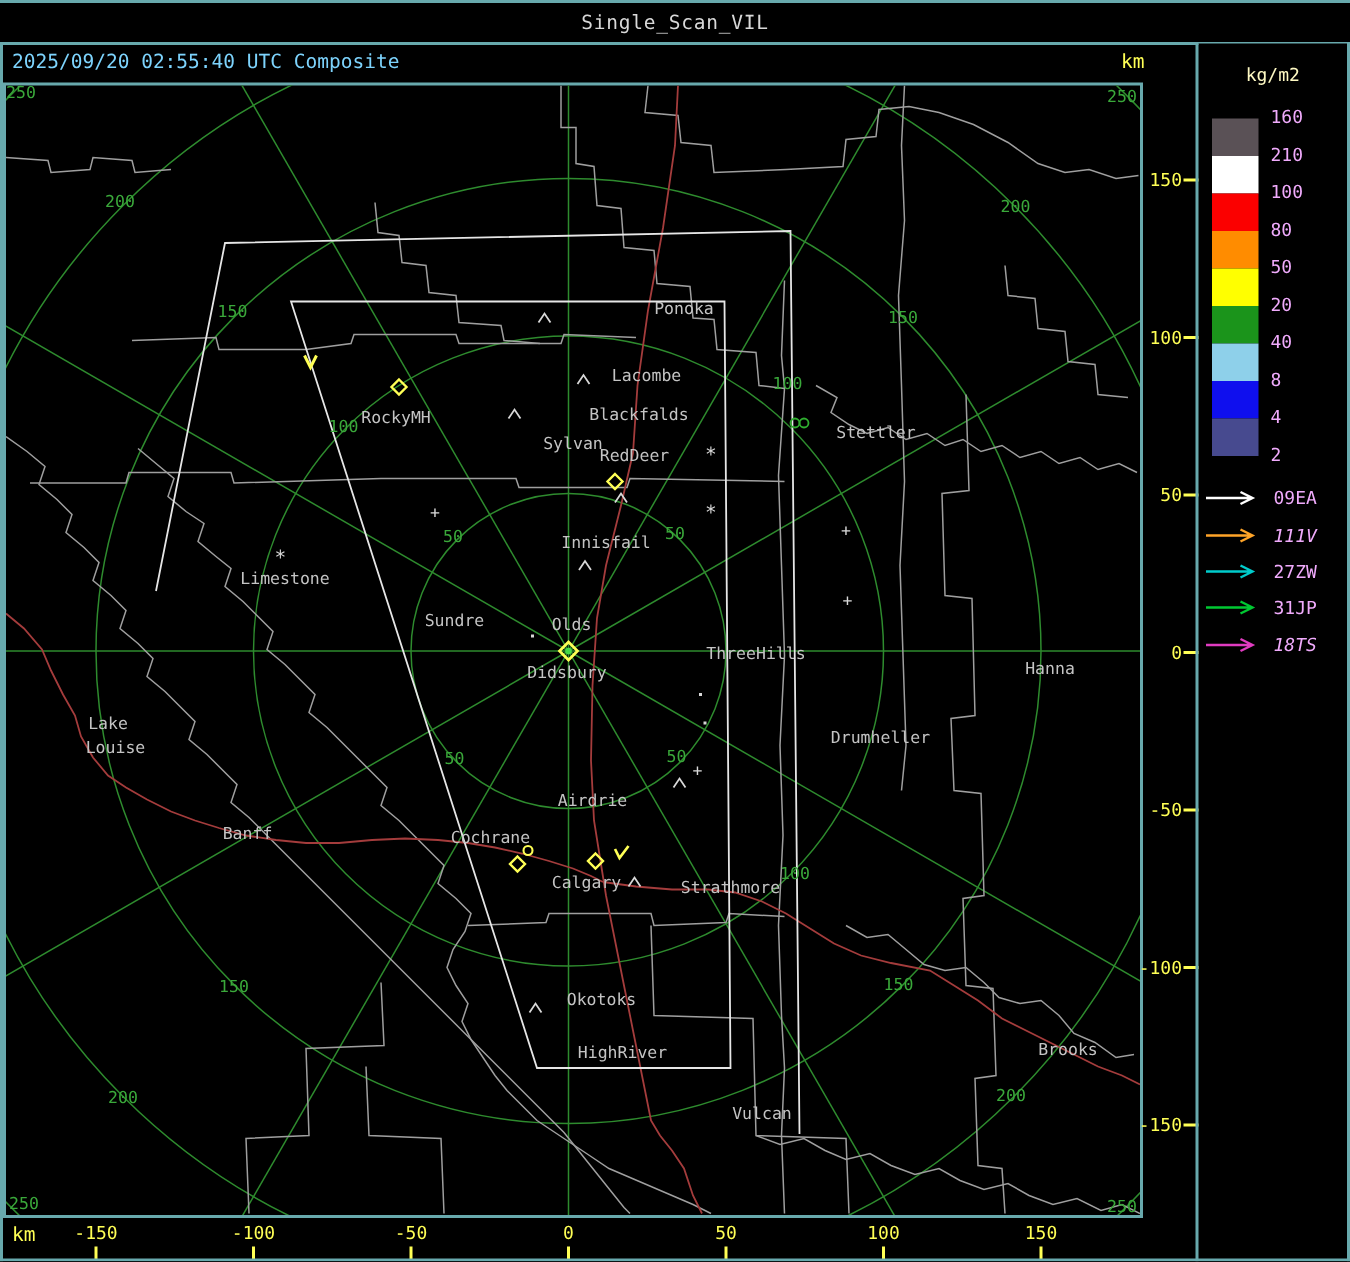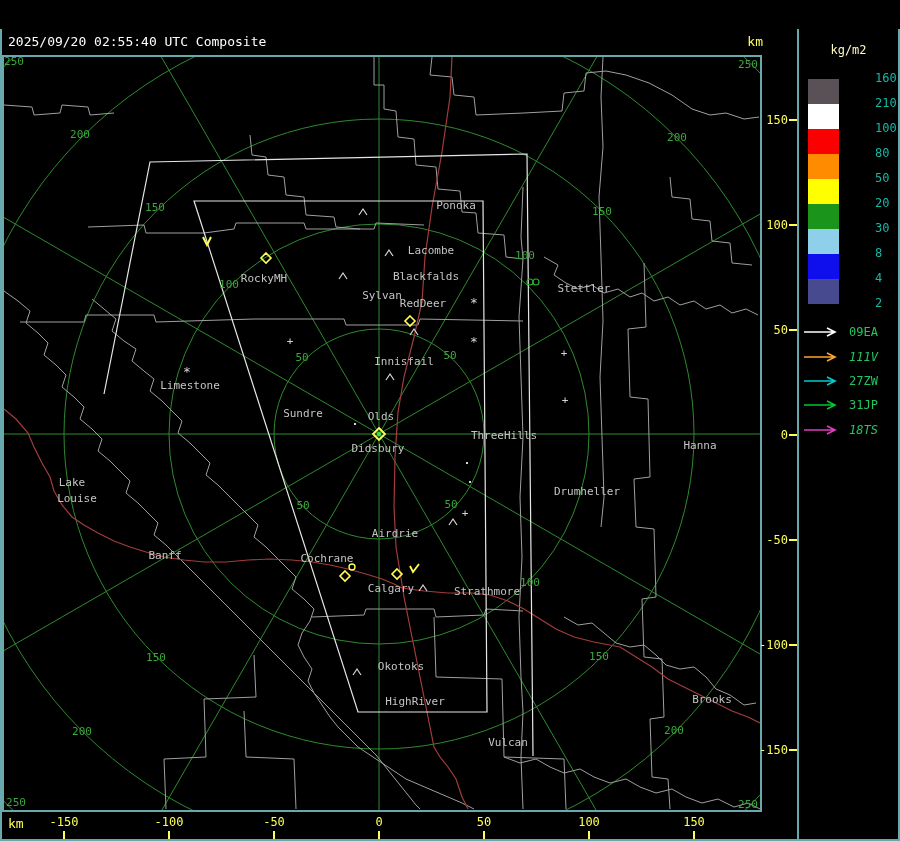--- a/index.html
+++ b/index.html
@@ -3,44 +3,47 @@
 <meta charset="utf-8">
 <style>
   html,body{margin:0;padding:0;background:#000;}
   .screen{position:relative;width:900px;height:841px;background:#000;overflow:hidden;
           font-family:"DejaVu Sans Mono",monospace;color:#d9d9d9;}
   .tealline{position:absolute;background:#68a9ad;}
   .titlebar{position:absolute;left:0;top:0;width:900px;height:26px;border-top:2px solid #68a9ad;
             border-bottom:2px solid #68a9ad;display:flex;align-items:center;justify-content:center;
             font-size:13px;color:#d9d9d9;letter-spacing:.5px;}
   .infobar{position:absolute;left:0;top:30px;width:797px;height:24px;}
-  .stamp{position:absolute;left:8px;top:4px;font-size:13px;color:#ffffff;}
+  .stamp{position:absolute;left:8px;top:4px;font-size:13px;color:#7dd3fc;}
   .unit-right-top{position:absolute;right:34px;top:4px;font-size:13px;color:#ffff55;}
   .mapframe{position:absolute;left:2px;top:55px;width:756px;height:753px;border:2px solid #68a9ad;background:#000;}
   .mapframe svg{display:block;}
   .raxis{position:absolute;left:762px;top:55px;width:35px;height:757px;}
   .raxis .lab{position:absolute;right:9px;transform:translateY(-50%);font-size:12px;color:#ffff55;}
   .raxis .tick{position:absolute;right:-3px;width:11px;height:2px;background:#ffff55;}
   .baxis{position:absolute;left:0;top:812px;width:797px;height:29px;}
   .baxis .unit{position:absolute;left:8px;top:4px;font-size:13px;color:#ffff55;}
   .baxis .lab{position:absolute;top:3px;transform:translateX(-50%);font-size:12px;color:#ffff55;}
   .baxis .tick{position:absolute;top:19px;width:2px;height:9px;background:#ffff55;}
   .legend{position:absolute;left:799px;top:29px;width:99px;height:812px;background:#000;}
   .legend .unit{position:absolute;left:0;top:14px;width:100%;text-align:center;font-size:12px;color:#fef9c3;}
   .sw{position:absolute;left:9px;width:31px;}
-  .sw-lab{position:absolute;left:48px;transform:translateY(-55%);font-size:12px;color:#14b8a6;margin-left:28px;}
+  .sw-lab{position:absolute;left:48px;transform:translateY(-55%);font-size:12px;color:#f0abfc;}
   .site{position:absolute;left:4px;height:14px;}
   .site svg{position:absolute;left:0;top:1px;}
-  .site .id{position:absolute;left:46px;top:0;font-size:12px;color:#22c55e;}
+  .site .id{position:absolute;left:46px;top:0;font-size:12px;color:#f0abfc;}
 </style>
 </head>
 <body>
 
 <div class="screen">
 
+  <div class="titlebar">
+    <span>Single_Scan_VIL</span>
+  </div>
 
   <div class="infobar">
     <span class="stamp">2025/09/20 02:55:40 UTC Composite</span>
     <span class="unit-right-top">km</span>
   </div>
 
   <div class="mapframe">
     <svg id="map-svg" width="756" height="753" viewBox="0 0 756 753">
         <circle cx="375" cy="377" r="105" stroke="#2e8b2e" fill="none" stroke-width="1"></circle>
         <circle cx="375" cy="377" r="210" stroke="#2e8b2e" fill="none" stroke-width="1"></circle>
@@ -205,21 +208,21 @@
       <div class="sw" style="top: 175px; height: 25px; background: rgb(27, 148, 27);"></div>
       <div class="sw" style="top: 200px; height: 25px; background: rgb(142, 208, 234);"></div>
       <div class="sw" style="top: 225px; height: 25px; background: rgb(15, 15, 238);"></div>
       <div class="sw" style="top: 250px; height: 25px; background: rgb(71, 74, 143);"></div>
       <span class="sw-lab" style="top: 50px;">160</span>
       <span class="sw-lab" style="top: 75px;">210</span>
       <span class="sw-lab" style="top: 100px;">100</span>
       <span class="sw-lab" style="top: 125px;">80</span>
       <span class="sw-lab" style="top: 150px;">50</span>
       <span class="sw-lab" style="top: 175px;">20</span>
-      <span class="sw-lab" style="top: 200px;">30</span>
+      <span class="sw-lab" style="top: 200px;">40</span>
       <span class="sw-lab" style="top: 225px;">8</span>
       <span class="sw-lab" style="top: 250px;">4</span>
       <span class="sw-lab" style="top: 275px;">2</span>
       <div class="site" style="top: 296px; width: 95px;">
         <svg width="38" height="12">
           <path d="M1,6 H31 M24,2 L32,6 L24,10" stroke="#ffffff" fill="none" stroke-width="1.6"></path>
         </svg>
         <span class="id">09EA</span>
       </div>
       <div class="site" style="top: 320.5px; width: 95px; font-style: italic;">

